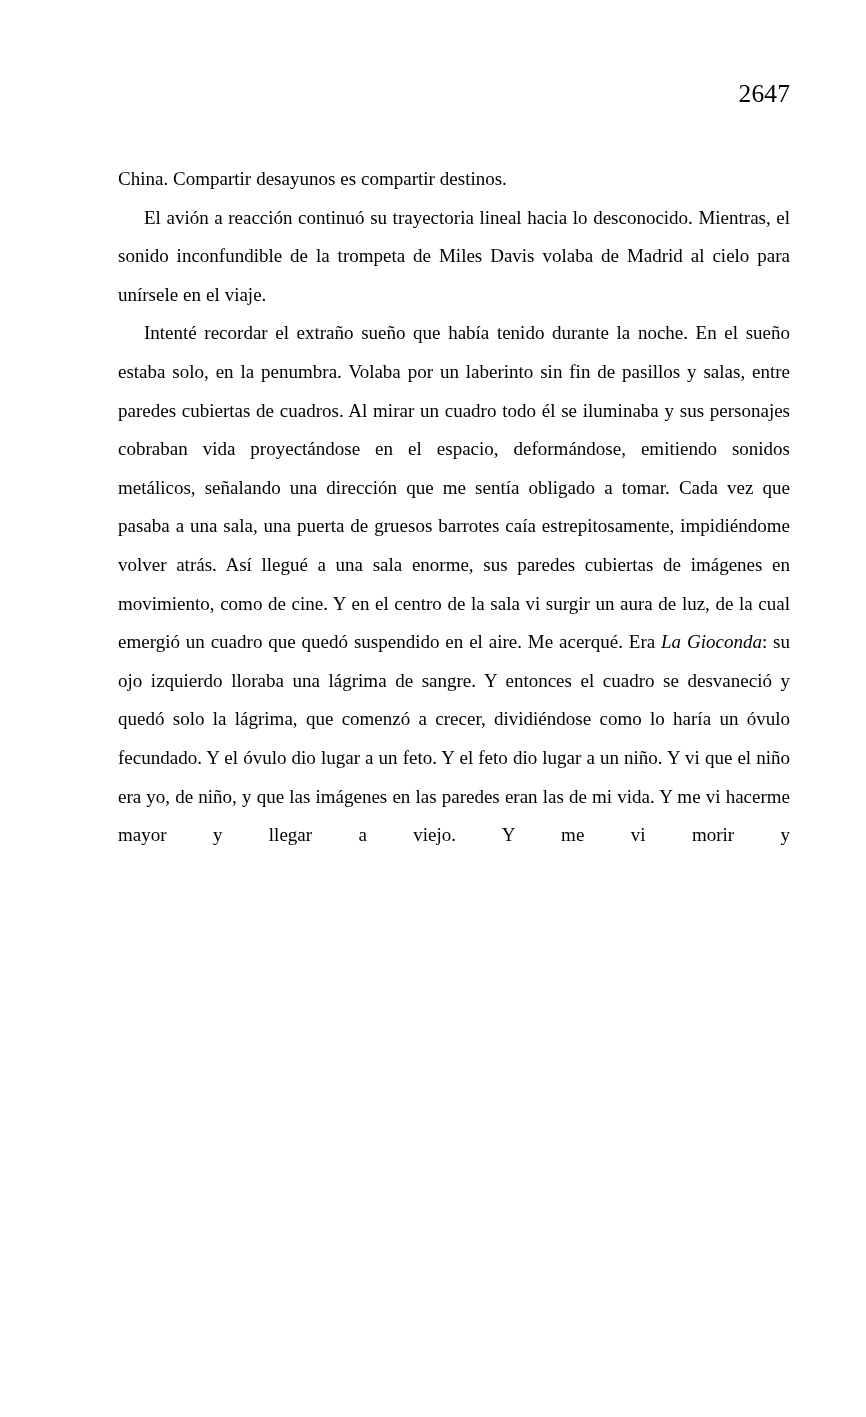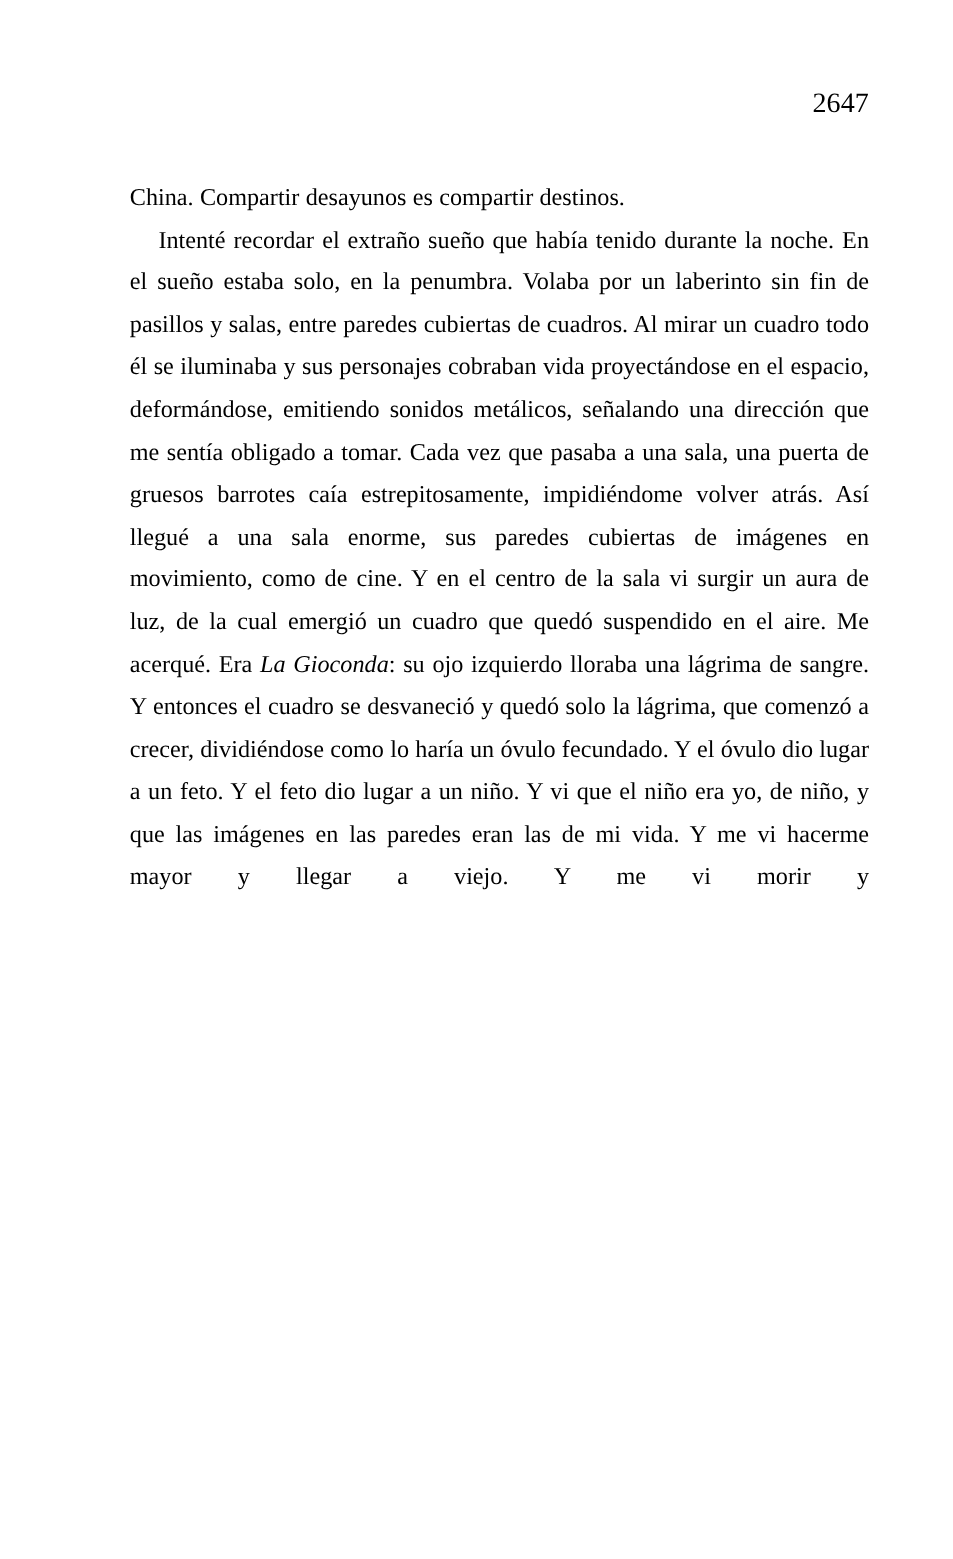--- a/index.html
+++ b/index.html
@@ -39,21 +39,21 @@
   .text-block {
     position: absolute;
     top: 160px;
     left: 118px;
     width: 672px;
   }
 
   p.para {
     margin: 0;
     padding: 0;
-    font-size: 22px;
+    font-size: 19px;
     line-height: 38.6px;
     text-align: justify;
     text-justify: inter-word;
     text-indent: 0;
     hyphens: none;
     -webkit-hyphens: none;
     word-spacing: 0.2px;
   }
 
   p.para.indent {
@@ -74,17 +74,18 @@
 <body>
 
 <div class="page">
 
   <div class="page-number">2647</div>
 
   <div class="text-block">
 
     <p class="para">China. Compartir desayunos es compartir destinos.</p>
 
+    <p class="para indent">El avión a reacción continuó su trayectoria lineal hacia lo desconocido. Mientras, el sonido inconfundible de la trompeta de Miles Davis volaba de Madrid al cielo para unírsele en el viaje.</p>
 
     <p class="para indent force-justify-last"><span>Intenté recordar el extraño sueño que había tenido durante la noche. En el sueño estaba solo, en la penumbra. Volaba por un laberinto sin fin de pasillos y salas, entre paredes cubiertas de cuadros. Al mirar un cuadro todo él se iluminaba y sus personajes cobraban vida proyectándose en el espacio, deformándose, emitiendo sonidos metálicos, señalando una dirección que me sentía obligado a tomar. Cada vez que pasaba a una sala, una puerta de gruesos barrotes caía estrepitosamente, impidiéndome volver atrás. Así llegué a una sala enorme, sus paredes cubiertas de imágenes en movimiento, como de cine. Y en el centro de la sala vi surgir un aura de luz, de la cual emergió un cuadro que quedó suspendido en el aire. Me acerqué. Era </span><span class="title-italic">La Gioconda</span><span>: su ojo izquierdo lloraba una lágrima de sangre. Y entonces el cuadro se desvaneció y quedó solo la lágrima, que comenzó a crecer, dividiéndose como lo haría un óvulo fecundado. Y el óvulo dio lugar a un feto. Y el feto dio lugar a un niño. Y vi que el niño era yo, de niño, y que las imágenes en las paredes eran las de mi vida. Y me vi hacerme mayor y llegar a viejo. Y me vi morir y</span></p>
 
   </div>
 </div>
 
 </body></html>

